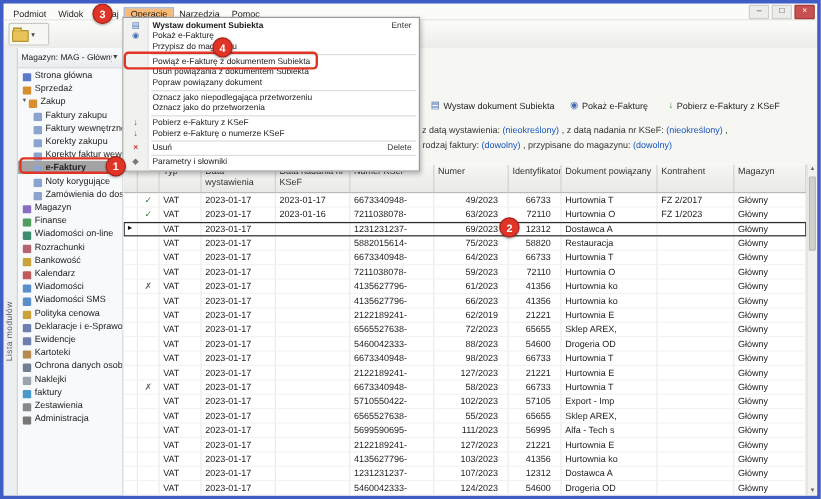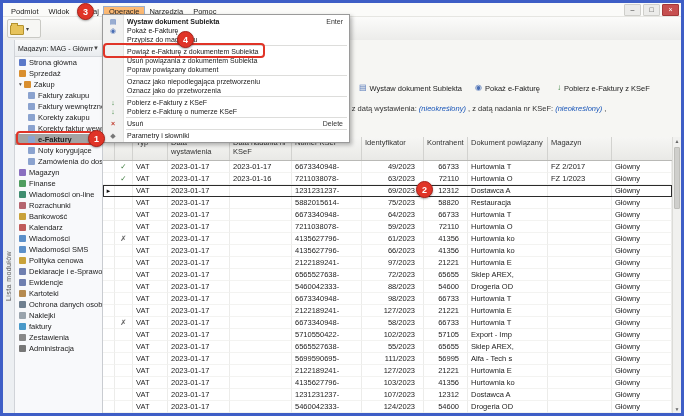--- a/index.html
+++ b/index.html
@@ -29,21 +29,21 @@
   
   .strip{position:absolute;left:0;top:37px;bottom:0;width:12px;background:#eceff2;border-right:1px solid #d0d3d8;
     display:flex;align-items:flex-end;justify-content:center;padding-bottom:112px;box-sizing:border-box;}
   .strip span{writing-mode:vertical-rl;transform:rotate(180deg);font-size:7px;color:#555;letter-spacing:.4px;white-space:nowrap;}
 
   
   .sidebar{position:absolute;left:12px;top:37px;bottom:0;width:88px;background:#f8f9fb;border-right:1px solid #c9ccd1;box-sizing:border-box;}
   .sb-header{height:16px;background:linear-gradient(#fafbfc,#e9ecef);border-bottom:1px solid #d5d8dc;
     display:flex;align-items:center;justify-content:space-between;padding:0 3px;font-size:7px;color:#222;overflow:hidden;white-space:nowrap;}
   .sb-title{overflow:hidden;white-space:nowrap;}
-  .sb-item{height:11px;line-height:11px;font-size:7.5px;color:#222;display:flex;align-items:center;gap:3px;
+  .sb-item{height:11px;line-height:11px;font-size:7.5px;color:#222;display:flex;align-items:flex-end;gap:3px;
     padding-left:4px;white-space:nowrap;overflow:hidden;cursor:default;}
   .sb-item.d1{padding-left:13px;}
   .sb-item.selected{background:#a3a3a3;font-weight:bold;}
   .sb-ico{flex:0 0 7px;width:7px;height:7px;border-radius:1px;background:#8ba3cf;}
   .twisty{font-size:5.5px;color:#555;margin-right:-1px;}
   .ic-home{background:#5b79c9}.ic-sales{background:#d98f2f}.ic-purchase{background:#d98f2f}
   .ic-doc{background:#8ba3cf}.ic-warehouse{background:#8a6fc0}.ic-finance{background:#4f9d5f}
   .ic-bank{background:#3f8d6f}.ic-settlements{background:#b5656f}.ic-actions{background:#c9a23a}
   .ic-calendar{background:#c05b5b}.ic-mail{background:#5b8fc9}.ic-sms{background:#5b8fc9}
   .ic-pricing{background:#c9a23a}.ic-declarations{background:#6f7fb0}.ic-records{background:#6f7fb0}
@@ -56,21 +56,21 @@
     color:#222;padding:0 4px;white-space:nowrap;cursor:default;}
   .action-btn .abico{font-size:8px;line-height:8px;}
   .i-document{color:#4a6fb5}.i-preview{color:#4a6fb5}.i-download{color:#2f7d33;font-weight:bold}
   .i-delete{color:#c0392b;font-weight:bold}.i-settings{color:#777}
   #actions-row .action-btn:nth-of-type(1){left:252px;}
   #actions-row .action-btn:nth-of-type(2){left:368px;}
   #actions-row .action-btn:nth-of-type(3){left:450px;}
   .filter-line{position:absolute;font-size:7.5px;color:#333;white-space:nowrap;}
   #filter-line1{left:197px;top:64px;}
   #filter-line2{left:249px;top:76px;}
-  .flink{color:#1855b8;cursor:pointer;font-style:italic;}
+  .flink{color:#1855b8;cursor:pointer;}
 
   
   .table{position:absolute;left:0;top:97px;width:569px;bottom:0;background:#fff;overflow:hidden;}
   .trow{display:grid;grid-template-columns:12px 18px 35px 62px 62px 70px 62px 44px 80px 64px 1fr;}
   .thead{height:23px;background:linear-gradient(#f6f6f4,#e9e9e6);border-bottom:1px solid #b9b9b6;}
   .th{font-size:7.5px;line-height:8.5px;color:#333;padding:2px 3px 0 3px;border-right:1px solid #d2d2cf;
     overflow:hidden;box-sizing:border-box;}
   .tbody .trow{height:12px;}
   .td{font-size:7.5px;line-height:12px;color:#222;padding:0 3px;border-right:1px solid #ececea;
     border-bottom:1px solid #f3f3f1;white-space:nowrap;overflow:hidden;box-sizing:border-box;}
@@ -271,31 +271,33 @@
         <div class="action-btn">
           <span class="abico i-preview">◉</span>
           <span class="ablabel">Pokaż e-Fakturę</span>
         </div>
         <div class="action-btn">
           <span class="abico i-download">↓</span>
           <span class="ablabel">Pobierz e-Faktury z KSeF</span>
         </div>
       </div>
     <div id="filter-line1" class="filter-line"><span class="flink">bieżący dzień</span><span class="ftext"> , z datą wystawienia: </span><span class="flink">(nieokreślony)</span><span class="ftext"> , z datą nadania nr KSeF: </span><span class="flink">(nieokreślony)</span><span class="ftext"> ,</span></div>
+    <div id="filter-line2" class="filter-line"><span class="ftext">rodzaj faktury: </span><span class="flink">(dowolny)</span><span class="ftext"> , przypisane do magazynu: </span><span class="flink">(dowolny)</span></div>
     <div class="table">
       <div id="thead" class="trow thead">
           <div class="th c0"></div>
           <div class="th c1"></div>
           <div class="th c2">Typ</div>
           <div class="th c3">Data wystawienia</div>
           <div class="th c4">Data nadania nr KSeF</div>
           <div class="th c5">Numer KSeF</div>
+          <div class="th c6">Numer</div>
           <div class="th c7">Identyfikator</div>
+          <div class="th c9">Dokument powiązany</div>
           <div class="th c8">Kontrahent</div>
-          <div class="th c9">Dokument powiązany</div>
           <div class="th c10">Magazyn</div>
         </div>
       <div id="tbody" class="tbody">
           <div class="trow">
             <div class="td gcell c0"></div>
             <div class="td c1 st-check">✓</div>
             <div class="td c2">VAT</div>
             <div class="td c3">2023-01-17</div>
             <div class="td c4">2023-01-17</div>
             <div class="td c5">6673340948-</div>
@@ -396,21 +398,21 @@
             <div class="td c9"></div>
             <div class="td c10">Główny</div>
           </div>
           <div class="trow">
             <div class="td gcell c0"></div>
             <div class="td c1 "></div>
             <div class="td c2">VAT</div>
             <div class="td c3">2023-01-17</div>
             <div class="td c4"></div>
             <div class="td c5">2122189241-</div>
-            <div class="td c6">97/2023</div>
+            <div class="td c6">62/2019</div>
             <div class="td c7">21221</div>
             <div class="td c8">Hurtownia E</div>
             <div class="td c9"></div>
             <div class="td c10">Główny</div>
           </div>
           <div class="trow">
             <div class="td gcell c0"></div>
             <div class="td c1 "></div>
             <div class="td c2">VAT</div>
             <div class="td c3">2023-01-17</div>

